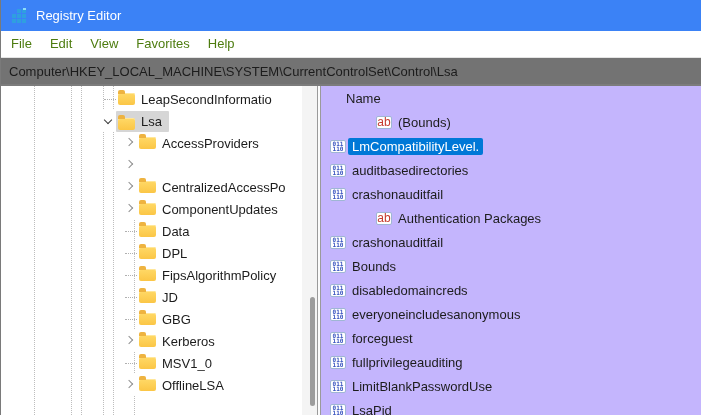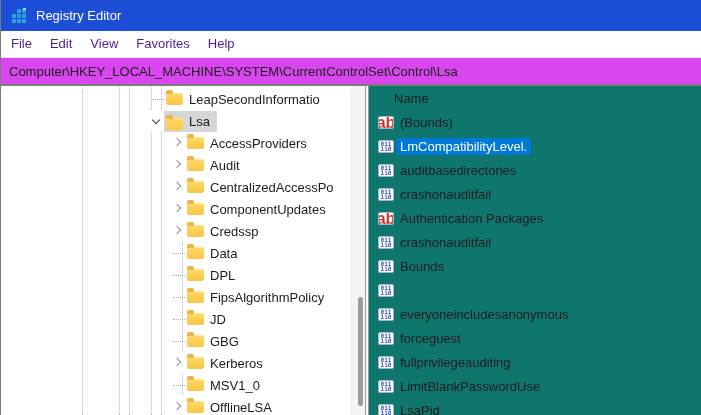--- a/index.html
+++ b/index.html
@@ -1,37 +1,37 @@
 <!DOCTYPE html>
 <html><head>
 <meta charset="utf-8">
 <style>
   * { box-sizing: border-box; margin: 0; padding: 0; }
   html,body { width:701px; height:415px; overflow:hidden; }
   body { font-family:"Liberation Sans","DejaVu Sans",sans-serif; font-size:13px; color:#1c1c1c; background:#fff; }
   .window { width:701px; height:415px; display:flex; flex-direction:column; border-left:1px solid #7a7a7a; }
 
   
-  .titlebar { height:31px; flex:none; background:#1d4ed8; display:flex; align-items:center; padding-left:10px; }
+  .titlebar { height:31px; flex:none; background:#3b82f6; display:flex; align-items:center; padding-left:10px; }
   .app-icon { width:16px; height:16px; flex:none; margin-right:9px; }
   .title-text { color:#ffffff; font-size:13px; }
 
   
   .menubar { height:27px; flex:none; background:#fff; display:flex; align-items:center; padding-left:1px; border-bottom:1px solid #e4e4e4; }
-  .menu-item { padding:0 9px; height:100%; line-height:26px; color:#4c1d95; cursor:default; }
-
-  
-  .addressbar { height:28px; flex:none; background:#d946ef; border-bottom:2px solid #7c7c7c; display:flex; align-items:center; }
+  .menu-item { padding:0 9px; height:100%; line-height:26px; color:#4d7c0f; cursor:default; }
+
+  
+  .addressbar { height:28px; flex:none; background:#737373; border-bottom:2px solid #7c7c7c; display:flex; align-items:center; }
   .address-input { border:none; outline:none; width:100%; height:100%; padding-left:8px; font:13px "Liberation Sans","DejaVu Sans",sans-serif; color:#1c1c1c; background:transparent; }
 
   
   .content { flex:1; display:flex; min-height:0; background:#fff; }
-  .left-panel { width:317px; flex:none; position:relative; background:#fff; border-right:1px solid #9a9a9a; overflow:hidden;margin-left:48px; }
+  .left-panel { width:317px; flex:none; position:relative; background:#fff; border-right:1px solid #9a9a9a; overflow:hidden; }
   .panel-gap { width:2px; flex:none; background:#fbfbfb; }
-  .right-panel { flex:1; background:#0f766e; border-left:1px solid #9a9a9a; overflow:hidden; }
+  .right-panel { flex:1; background:#c4b5fd; border-left:1px solid #9a9a9a; overflow:hidden; }
 
   
   .spine { position:absolute; top:0; bottom:0; width:0; border-left:1px dotted #bdbdbd; }
   .spine.s1{left:33px}.spine.s2{left:70px}.spine.s3{left:80px}.spine.s4{left:102px}.spine.s5{left:112px}
   .spine.s6{left:133px; top:46px;}
 
   
   .tree { position:relative; padding-top:2px; }
   .tree-row { height:22px; display:flex; align-items:center; white-space:nowrap; position:relative; }
   .tree-row.lvl0 { padding-left:99px; }
@@ -49,21 +49,21 @@
   .tree-label { padding:1px 4px; }
 
   
   .scroll-track { position:absolute; top:0; bottom:0; right:0; width:15px; background:#f4f4f4; z-index:5; }
   .scroll-thumb { position:absolute; right:2px; top:211px; height:109px; width:5px; background:#9c9c9c; border-radius:3px; }
 
   
   .list-header { height:24px; display:flex; align-items:center; padding-left:25px; color:#1c1c1c; }
   .list-row { height:24px; display:flex; align-items:center; padding-left:9px; white-space:nowrap; }
   .val-icon { width:16px; height:13px; flex:none; margin-right:2px; border:1px solid #9fb6d4; border-radius:2px; background:#fff; display:flex; flex-direction:column; align-items:center; justify-content:center; overflow:hidden; }
-  .icon-ab { color:#c63b2f; font-weight:bold; font-size:16px; line-height:11px; }
+  .icon-ab { color:#c63b2f; font-weight:normal; font-size:12px; line-height:11px;margin-left:46px; }
   .icon-bin i { display:block; font-style:normal; font-family:"DejaVu Sans Mono",monospace; font-weight:bold; font-size:6px; line-height:5px; color:#3a55c0; letter-spacing:0; }
   .list-label { padding:1px 4px; border-radius:2px; }
   .list-row.selected .list-label { background:#0078d7; color:#fff;text-align:center; }
 </style>
 </head>
 <body>
 
 <div class="window">
 
   <div class="titlebar">
@@ -125,50 +125,37 @@
             </span>
     <span class="node">
       <span class="folder"></span>
       <span class="tree-label">AccessProviders</span>
     </span>
   </div>
           <div class="tree-row collapsed lvl1">
     <span class="twisty">
               <i class="chev"></i>
             </span>
-    <span class="node">
-      <span class="folder"></span>
-      <span class="tree-label">Audit</span>
-    </span>
   </div>
           <div class="tree-row collapsed lvl1">
     <span class="twisty">
               <i class="chev"></i>
             </span>
     <span class="node">
       <span class="folder"></span>
       <span class="tree-label">CentralizedAccessPo</span>
     </span>
   </div>
           <div class="tree-row collapsed lvl1">
     <span class="twisty">
               <i class="chev"></i>
             </span>
     <span class="node">
       <span class="folder"></span>
       <span class="tree-label">ComponentUpdates</span>
-    </span>
-  </div>
-          <div class="tree-row collapsed lvl1">
-    <span class="twisty">
-              <i class="chev"></i>
-            </span>
-    <span class="node">
-      <span class="folder"></span>
-      <span class="tree-label">Credssp</span>
     </span>
   </div>
           <div class="tree-row leaf lvl1">
     <span class="twisty"></span>
     <span class="node">
       <span class="folder"></span>
       <span class="tree-label">Data</span>
     </span>
   </div>
           <div class="tree-row leaf lvl1">
@@ -284,20 +271,21 @@
               <i>110</i>
             </span>
     <span class="list-label">Bounds</span>
   </div>
           <div class="list-row">
 
     <span class="val-icon icon-bin">
               <i>011</i>
               <i>110</i>
             </span>
+    <span class="list-label">disabledomaincreds</span>
   </div>
           <div class="list-row">
 
     <span class="val-icon icon-bin">
               <i>011</i>
               <i>110</i>
             </span>
     <span class="list-label">everyoneincludesanonymous</span>
   </div>
           <div class="list-row">

